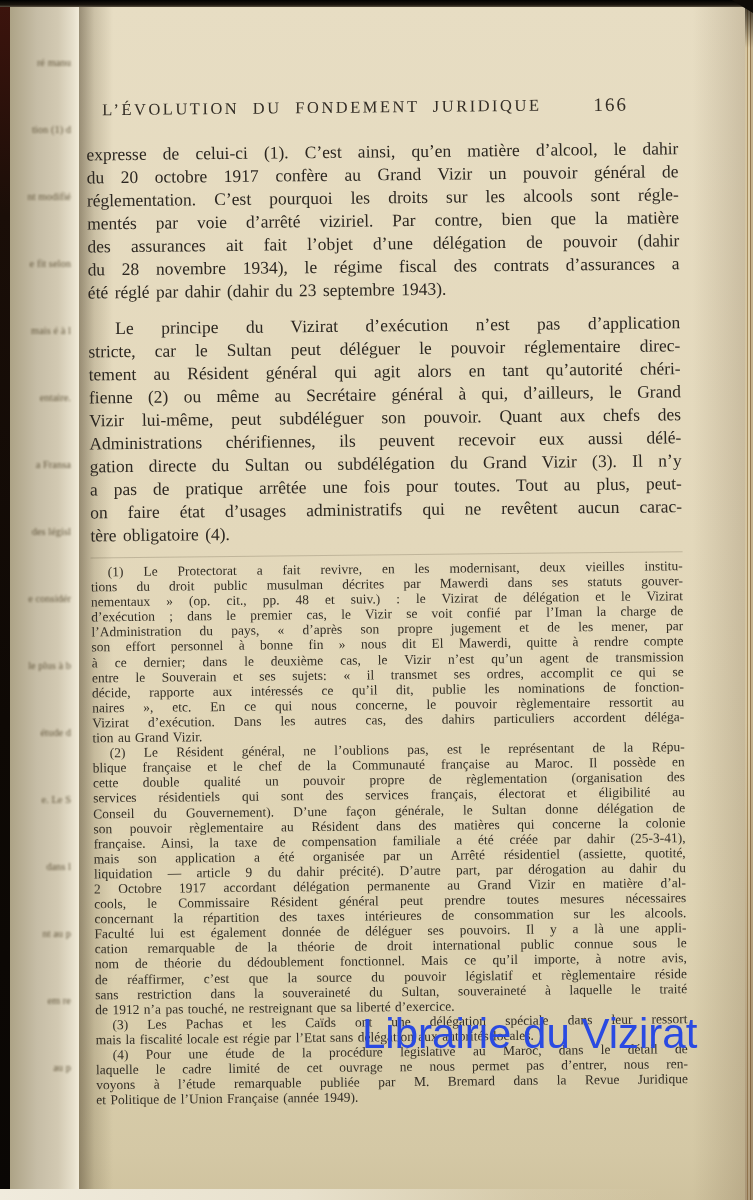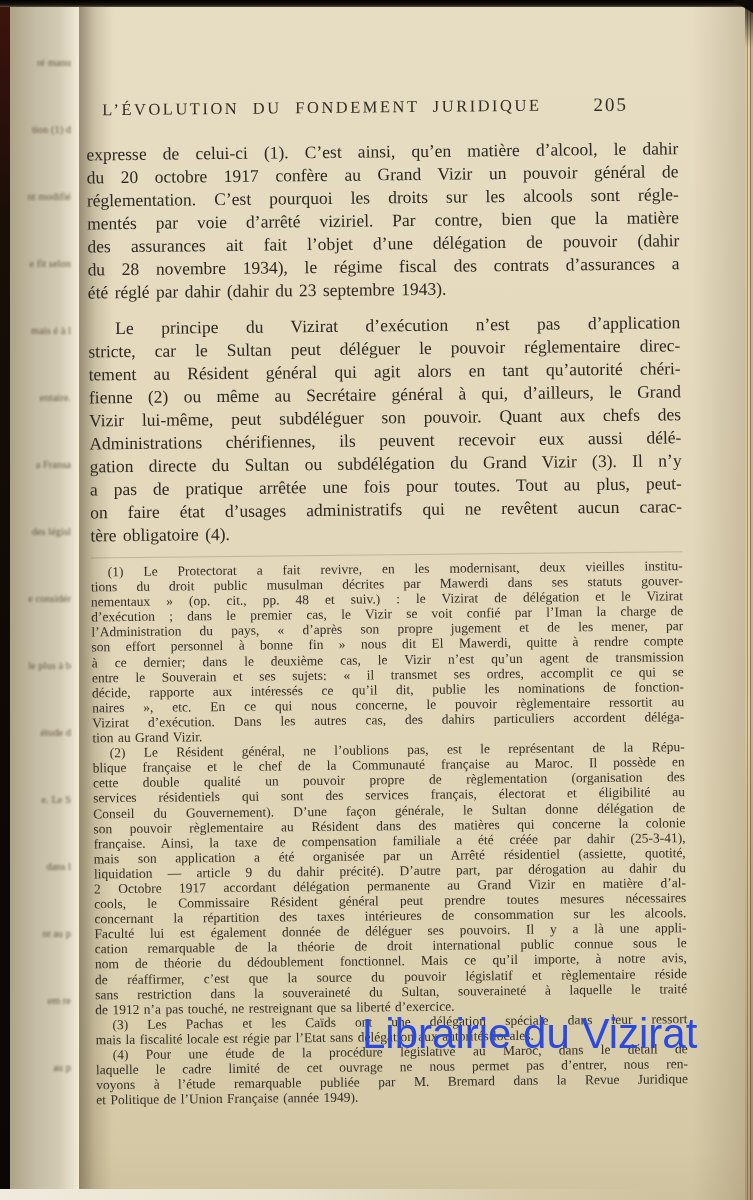--- a/index.html
+++ b/index.html
@@ -80,21 +80,21 @@
     </div>
 </div>
 <div class="left-dark"></div>
 <div class="gutter-shadow"></div>
 
 <div class="main-page"></div>
 
 <div class="page-content">
   <div class="header">
     <span class="header-title">L’ÉVOLUTION DU FONDEMENT JURIDIQUE</span>
-    <span class="page-num">205</span>
+    <span class="page-num">166</span>
   </div>
 
   <div class="body-text">
     <div class="para">
         <div class="line">expresse de celui-ci (1). C’est ainsi, qu’en matière d’alcool, le dahir</div>
         <div class="line">du 20 octobre 1917 confère au Grand Vizir un pouvoir général de</div>
         <div class="line">réglementation. C’est pourquoi les droits sur les alcools sont régle-</div>
         <div class="line">mentés par voie d’arrêté viziriel. Par contre, bien que la matière</div>
         <div class="line">des assurances ait fait l’objet d’une délégation de pouvoir (dahir</div>
         <div class="line">du 28 novembre 1934), le régime fiscal des contrats d’assurances a</div>

